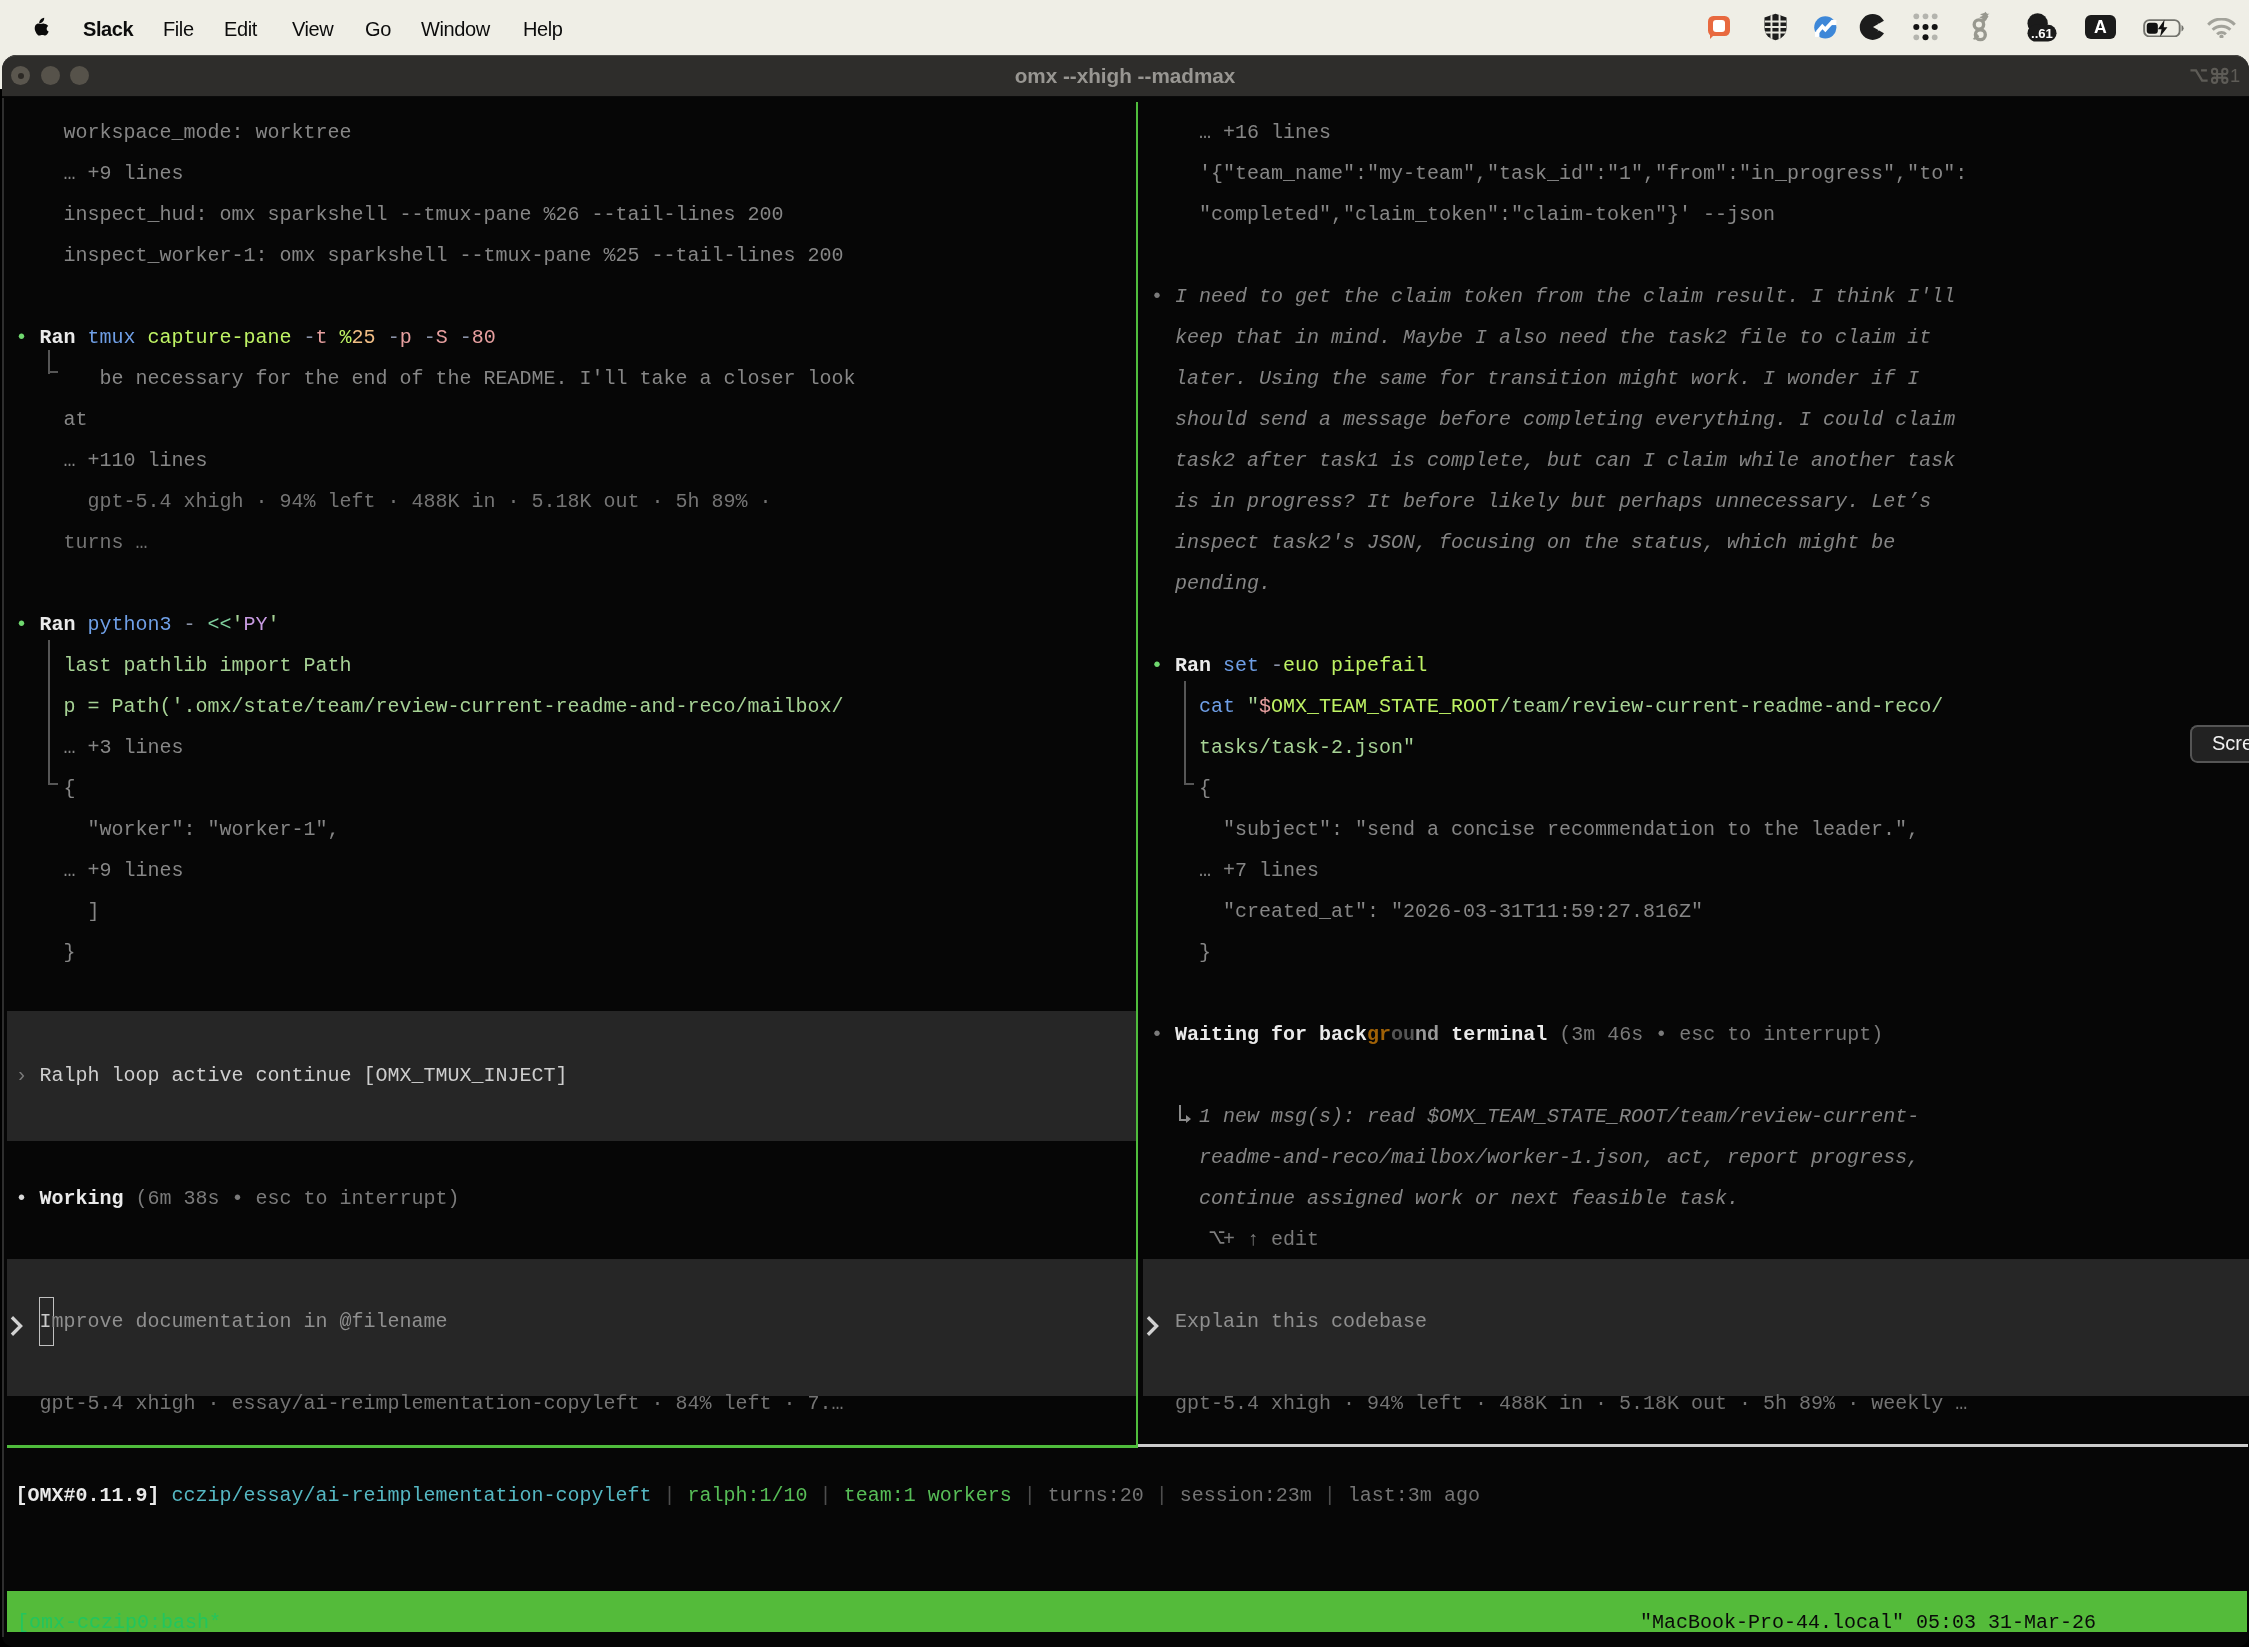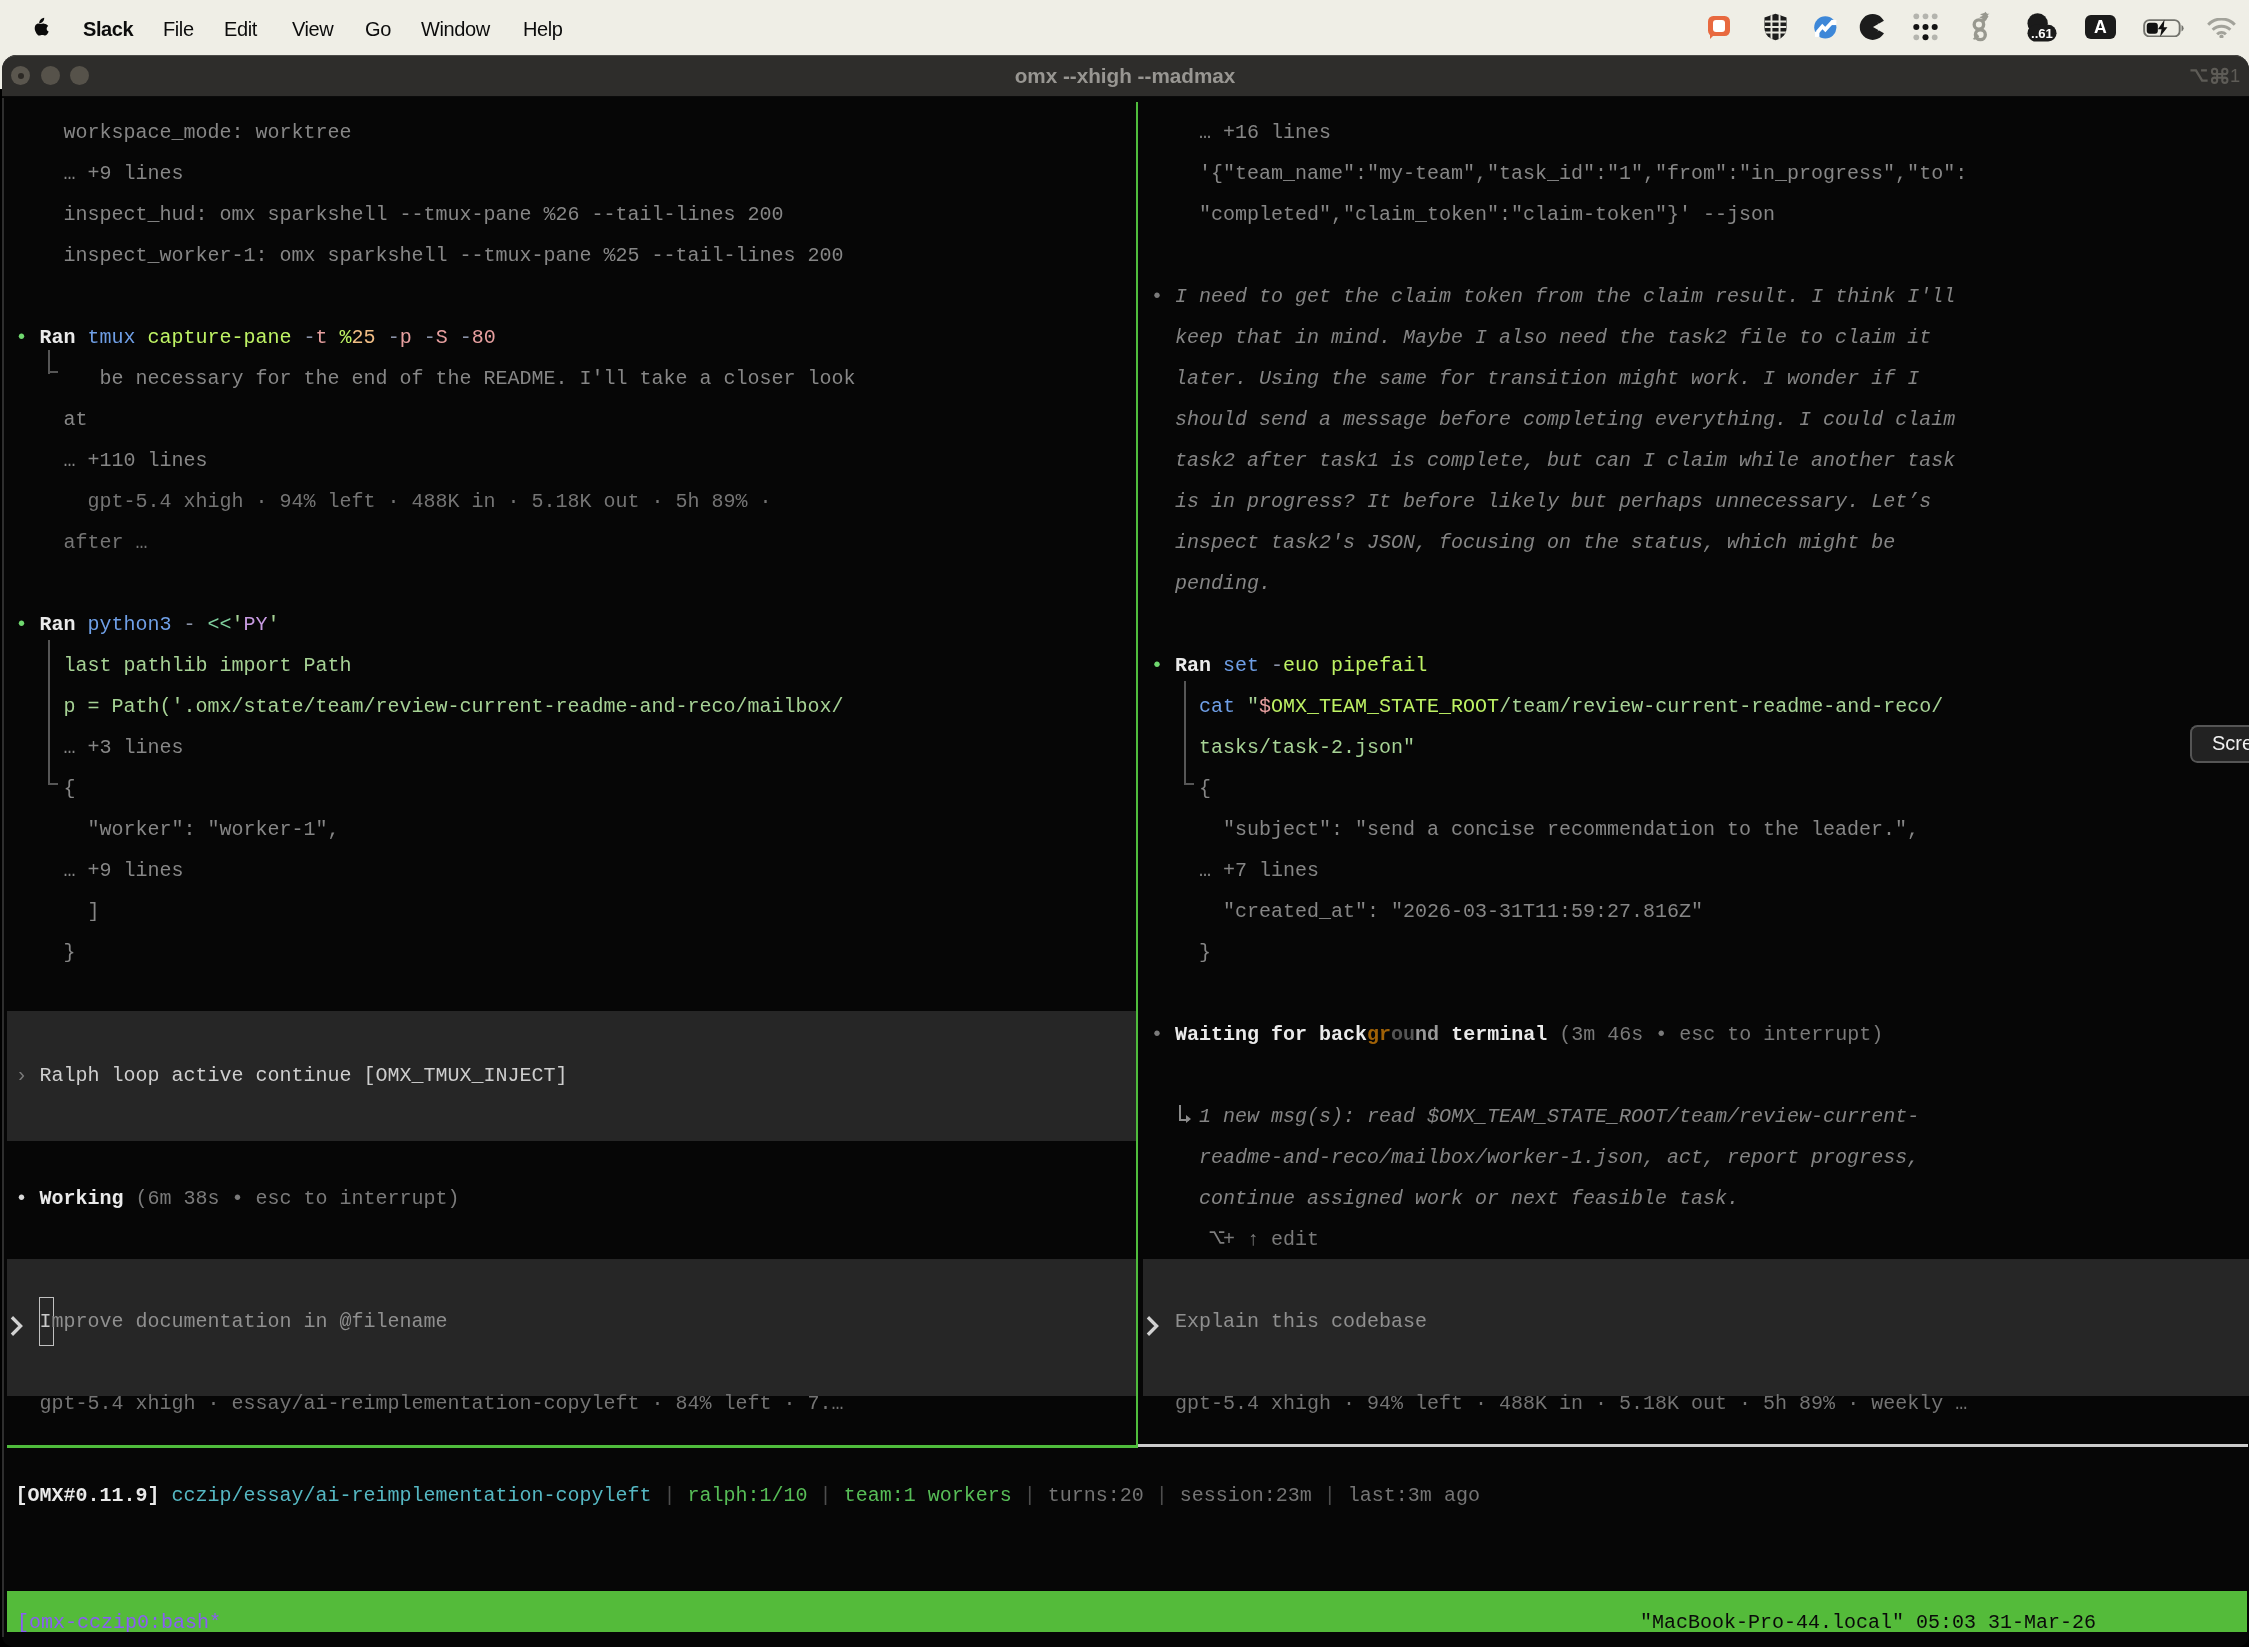--- a/index.html
+++ b/index.html
@@ -170,21 +170,21 @@
 <pre class="abs" style="left:7.4px;top:104px">    workspace_mode: worktree
     … +9 lines
     inspect_hud: omx sparkshell --tmux-pane %26 --tail-lines 200
     inspect_worker-1: omx sparkshell --tmux-pane %25 --tail-lines 200
 
 <span class="gb">•</span> <span class="w">Ran</span> <span class="blu">tmux</span> <span class="lav">capture-pane</span> <span class="dsh">-</span><span class="pnk">t</span> <span class="lav">%</span><span class="org">25</span> <span class="dsh">-</span><span class="pnk">p</span> <span class="dsh">-</span><span class="pnk">S</span> <span class="dsh">-</span><span class="pnk">80</span>
        be necessary for the end of the README. I'll take a closer look
     at
     … +110 lines
       <span class="dim">gpt-5.4 xhigh · 94% left · 488K in · 5.18K out · 5h 89% ·</span>
-    <span class="dim">after …</span>
+    <span class="dim">turns …</span>
 
 <span class="gb">•</span> <span class="w">Ran</span> <span class="blu">python3</span> <span class="dsh">-</span> <span class="teal">&lt;&lt;</span><span class="grn">'</span><span class="pur">PY</span><span class="grn">'</span>
     <span class="grn">last pathlib import Path</span>
     <span class="grn">p = Path('.omx/state/team/review-current-readme-and-reco/mailbox/</span>
     … +3 lines
     {
       "worker": "worker-1",
     … +9 lines
       ]
     }
@@ -231,15 +231,15 @@
 
   <span class="ph">Explain this codebase</span>
 
   <span class="dim">gpt-5.4 xhigh · 94% left · 488K in · 5.18K out · 5h 89% · weekly …</span></pre>
 
 <div class="abs" style="left:2190px;top:725px;width:74px;height:38px;background:#222;border:2.2px solid #555;border-radius:7.4px 0 0 7.4px;border-right:none;color:#f0f0f0;font-family:'Liberation Sans';font-size:20px;line-height:33px;padding-left:20px">Scre</div>
 
 <pre class="abs" style="left:7.4px;top:1467px"><span class="w">[OMX#0.11.9]</span> <span class="cy">cczip/essay/ai-reimplementation-copyleft</span> <span class="sep">|</span> <span class="sg">ralph:1/10</span> <span class="sep">|</span> <span class="sg">team:1 workers</span> <span class="sep">|</span> <span class="dim">turns:20</span> <span class="sep">|</span> <span class="dim">session:23m</span> <span class="sep">|</span> <span class="dim">last:3m ago</span></pre>
 
 <div class="abs" style="left:7.4px;top:1591px;width:2240px;height:41px;background:#54bb3a"></div>
-<pre class="abs" style="left:8.9px;top:1594px;color:#8b5cf6">[omx-cczip0:bash*</pre>
+<pre class="abs" style="left:8.9px;top:1594px;color:#22c55e">[omx-cczip0:bash*</pre>
 <pre class="abs" style="left:1632px;top:1594px;color:#0a0a0a">"MacBook-Pro-44.local" 05:03 31-Mar-26</pre>
 
 
 </body></html>

